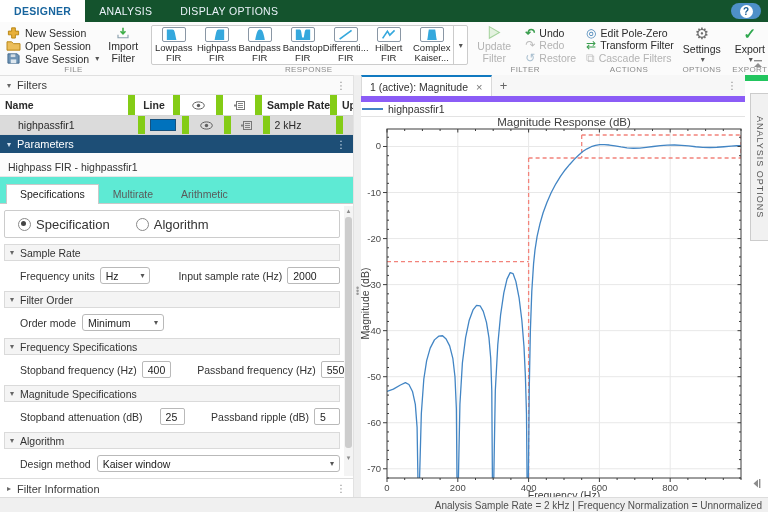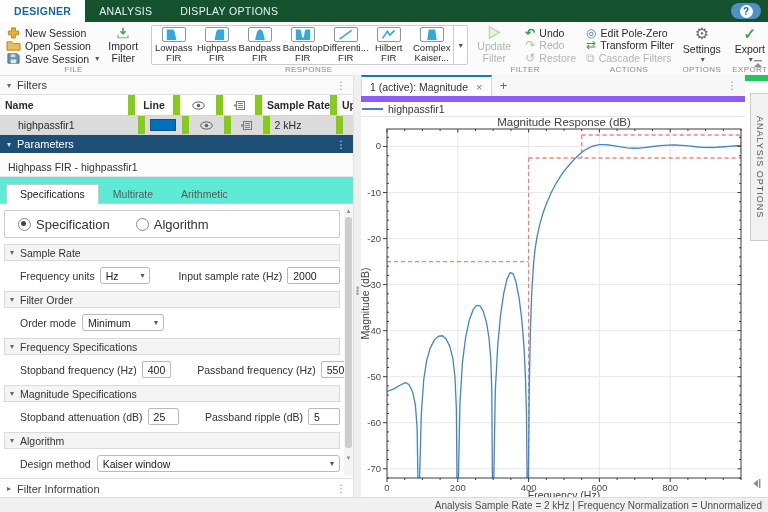--- a/index.html
+++ b/index.html
@@ -411,21 +411,21 @@
         <span class="lbl" style="margin-left:10px;">Passband frequency (Hz)</span>
         <div class="inp" style="width:74px;margin-left:5px;">550</div>
       </div>
 
       <div class="sec-bar">
         <span class="tri">▾</span>
         <span>Magnitude Specifications</span>
       </div>
       <div class="frow">
         <span class="lbl">Stopband attenuation (dB)</span>
-        <div class="inp" style="width:74px;margin-left:5px;">25</div>
+        <div class="inp" style="width:74px;margin-left:17px;">25</div>
         <span class="lbl" style="margin-left:10px;">Passband ripple (dB)</span>
         <div class="inp" style="width:76px;margin-left:5px;">5</div>
       </div>
 
       <div class="sec-bar">
         <span class="tri">▾</span>
         <span>Algorithm</span>
       </div>
       <div class="frow">
         <span class="lbl">Design method</span>

